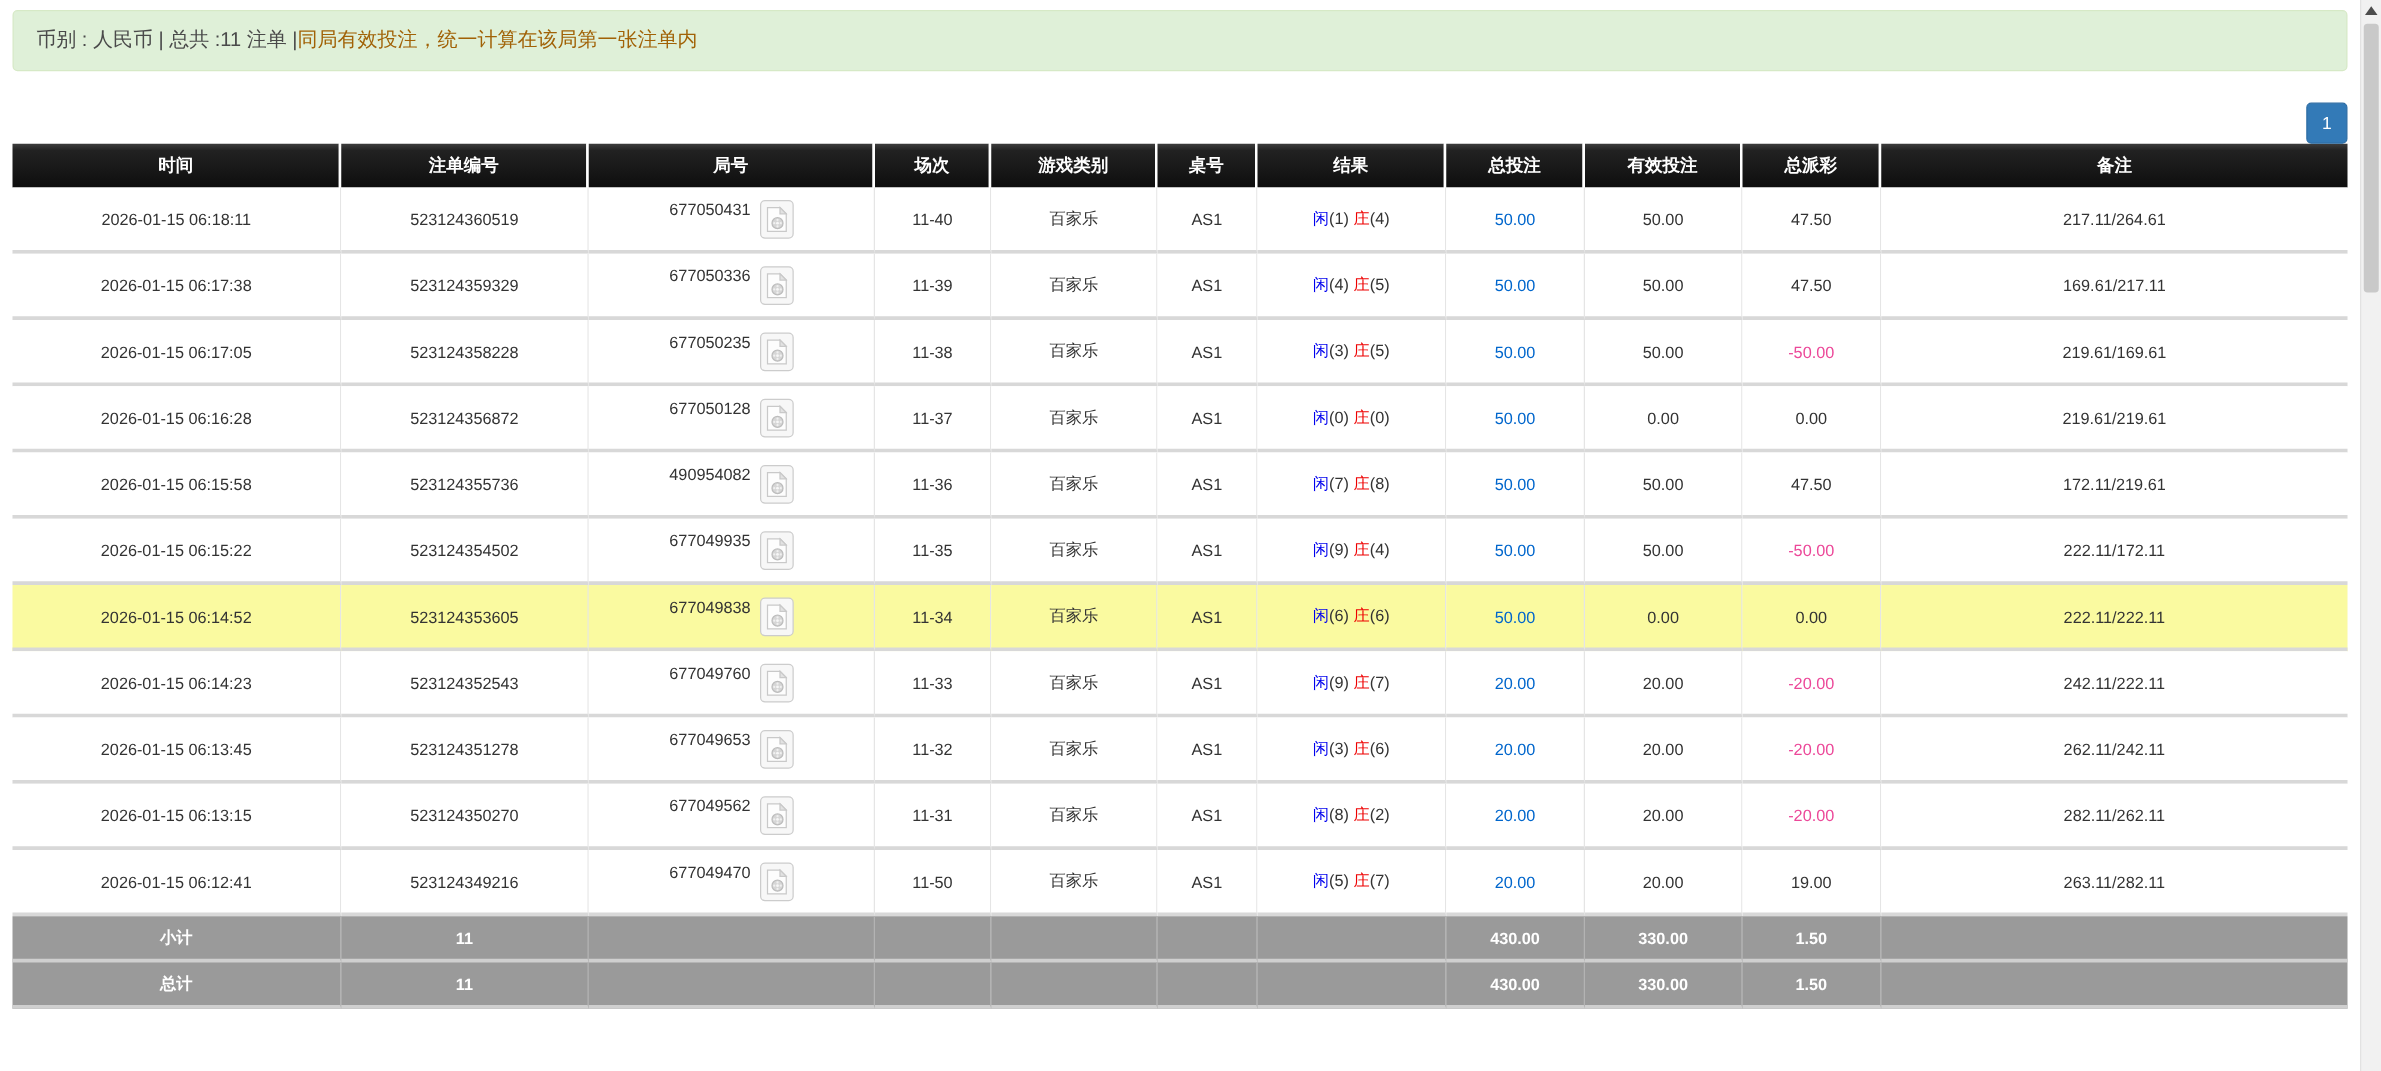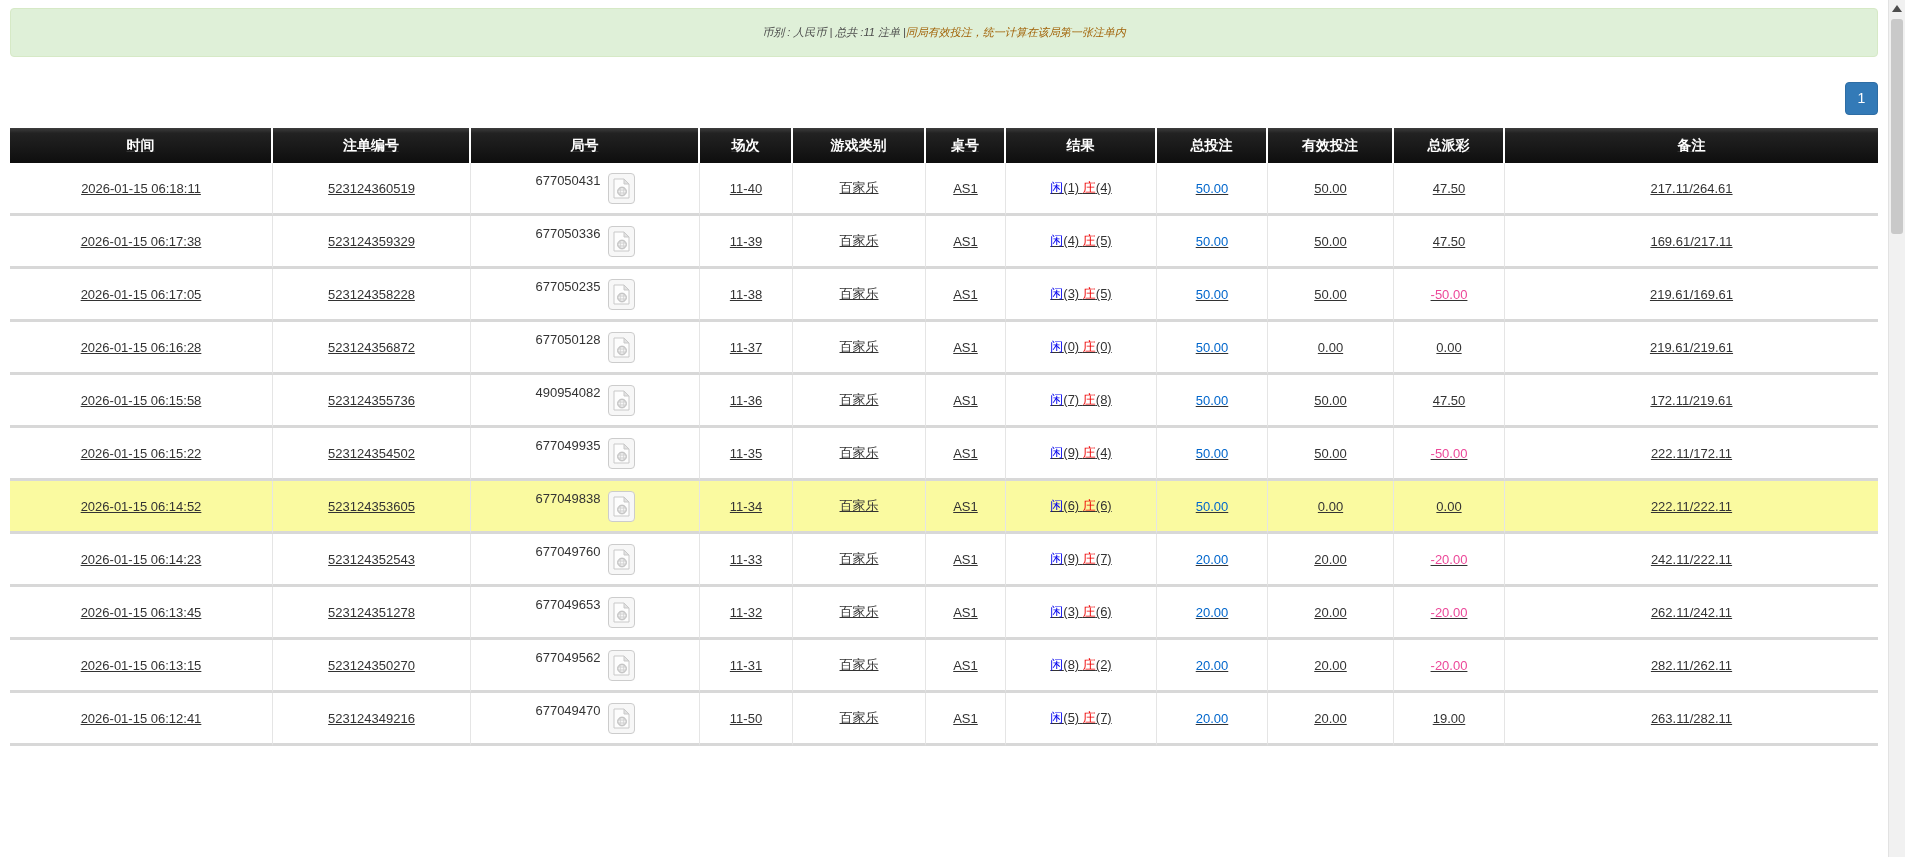--- a/index.html
+++ b/index.html
@@ -6,37 +6,37 @@
   html,body { margin:0; padding:0; }
   body {
     width:1905px; height:857px; overflow:hidden; position:relative;
     background:#fff; font-family:"Liberation Sans", sans-serif; color:#333;
   }
   .page { position:absolute; left:10px; top:8px; width:1868px; }
 
   
   .alert {
     height:49px; background:#dff0d8; border:1px solid #d6e9c6; border-radius:4px;
-    display:flex; align-items:center; justify-content:center;
-    padding:0 18px; font-size:11px; color:#4a4a4a;font-style:italic;
+    display:flex; align-items:center; justify-content:flex-start;
+    padding:0 18px; font-size:16px; color:#4a4a4a;
   }
   .alert .note { color:#a16207; }
 
   
   .pager-row { margin-top:25px; height:33px; text-align:right; }
   .page-btn {
     display:inline-block; width:33px; height:33px; line-height:31px; text-align:center;
     background:#337ab7; border:1px solid #2e6da4; border-radius:4px;
     color:#fff; font-size:14px; cursor:pointer;
   }
 
   
   table.records {
-    margin-top:13px; width:1868px; table-layout:fixed;
-    border-collapse:separate; border-spacing:0; font-size:13px;text-decoration:underline;
+    margin-top:0; width:1868px; table-layout:fixed;
+    border-collapse:separate; border-spacing:0; font-size:13px;
   }
   thead th {
     height:35px; background:linear-gradient(#3d3d3d 0%, #222 15%, #0e0e0e 100%);
     color:#fff; font-weight:bold; font-size:14px; text-align:center;
     border-right:2px solid #fff; padding:0;
   }
   thead th:last-child { border-right:none; }
   tbody td {
     height:53px; background:#fff; text-align:center; padding:0 4px;
     border-bottom:3px solid #d8d8d8; border-right:1px solid #e5e5e5;
@@ -492,20 +492,46 @@
     </td>
     <td>
       <a class="amount-link">20.00</a>
     </td>
     <td>20.00</td>
     <td>19.00</td>
     <td>263.11/282.11</td>
   </tr>
       </tbody>
     <tfoot id="foot-rows">
+        <tr>
+          <td>小计</td>
+          <td>11</td>
+          <td></td>
+          <td></td>
+          <td></td>
+          <td></td>
+          <td></td>
+          <td>430.00</td>
+          <td>330.00</td>
+          <td>1.50</td>
+          <td></td>
+        </tr>
+        <tr>
+          <td>总计</td>
+          <td>11</td>
+          <td></td>
+          <td></td>
+          <td></td>
+          <td></td>
+          <td></td>
+          <td>430.00</td>
+          <td>330.00</td>
+          <td>1.50</td>
+          <td></td>
+        </tr>
       </tfoot>
   </table>
 
 </div>
 
 <div class="scrollbar">
   <div class="scroll-up">
       <span class="tri"></span>
     </div>
   <div class="scroll-thumb"></div>

